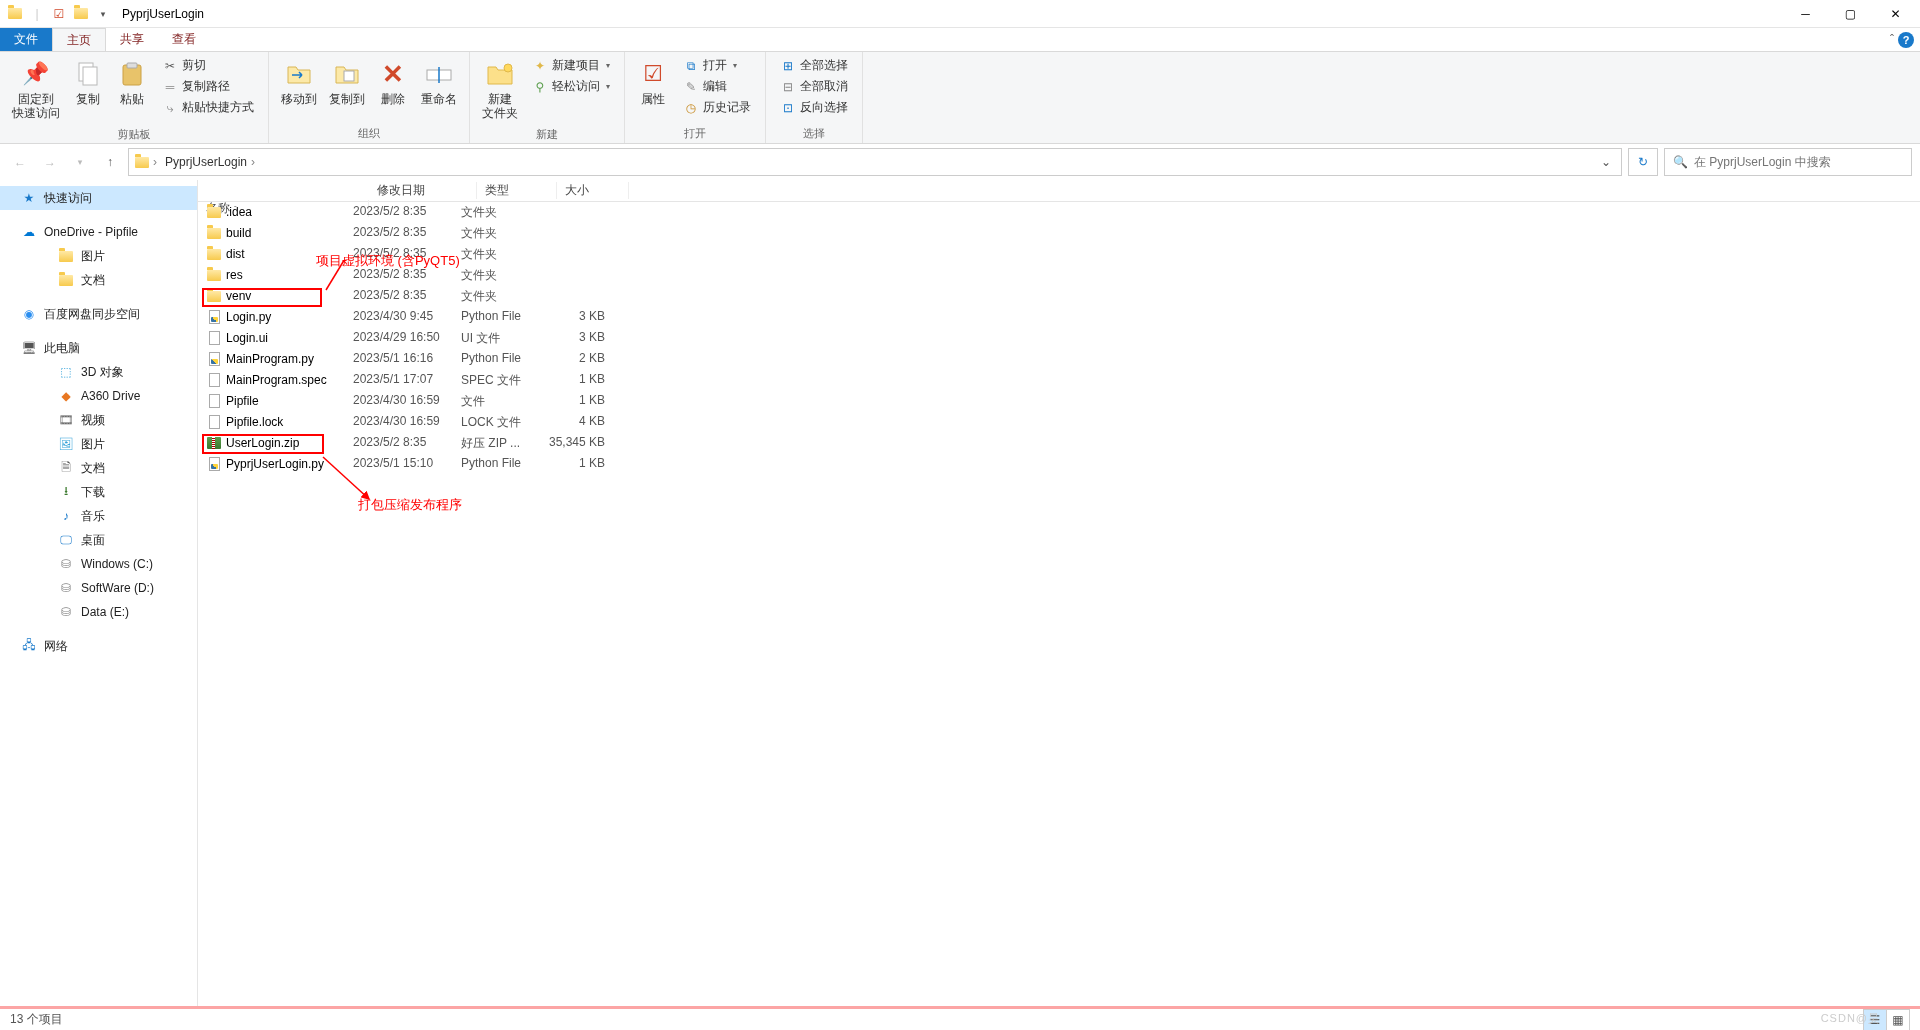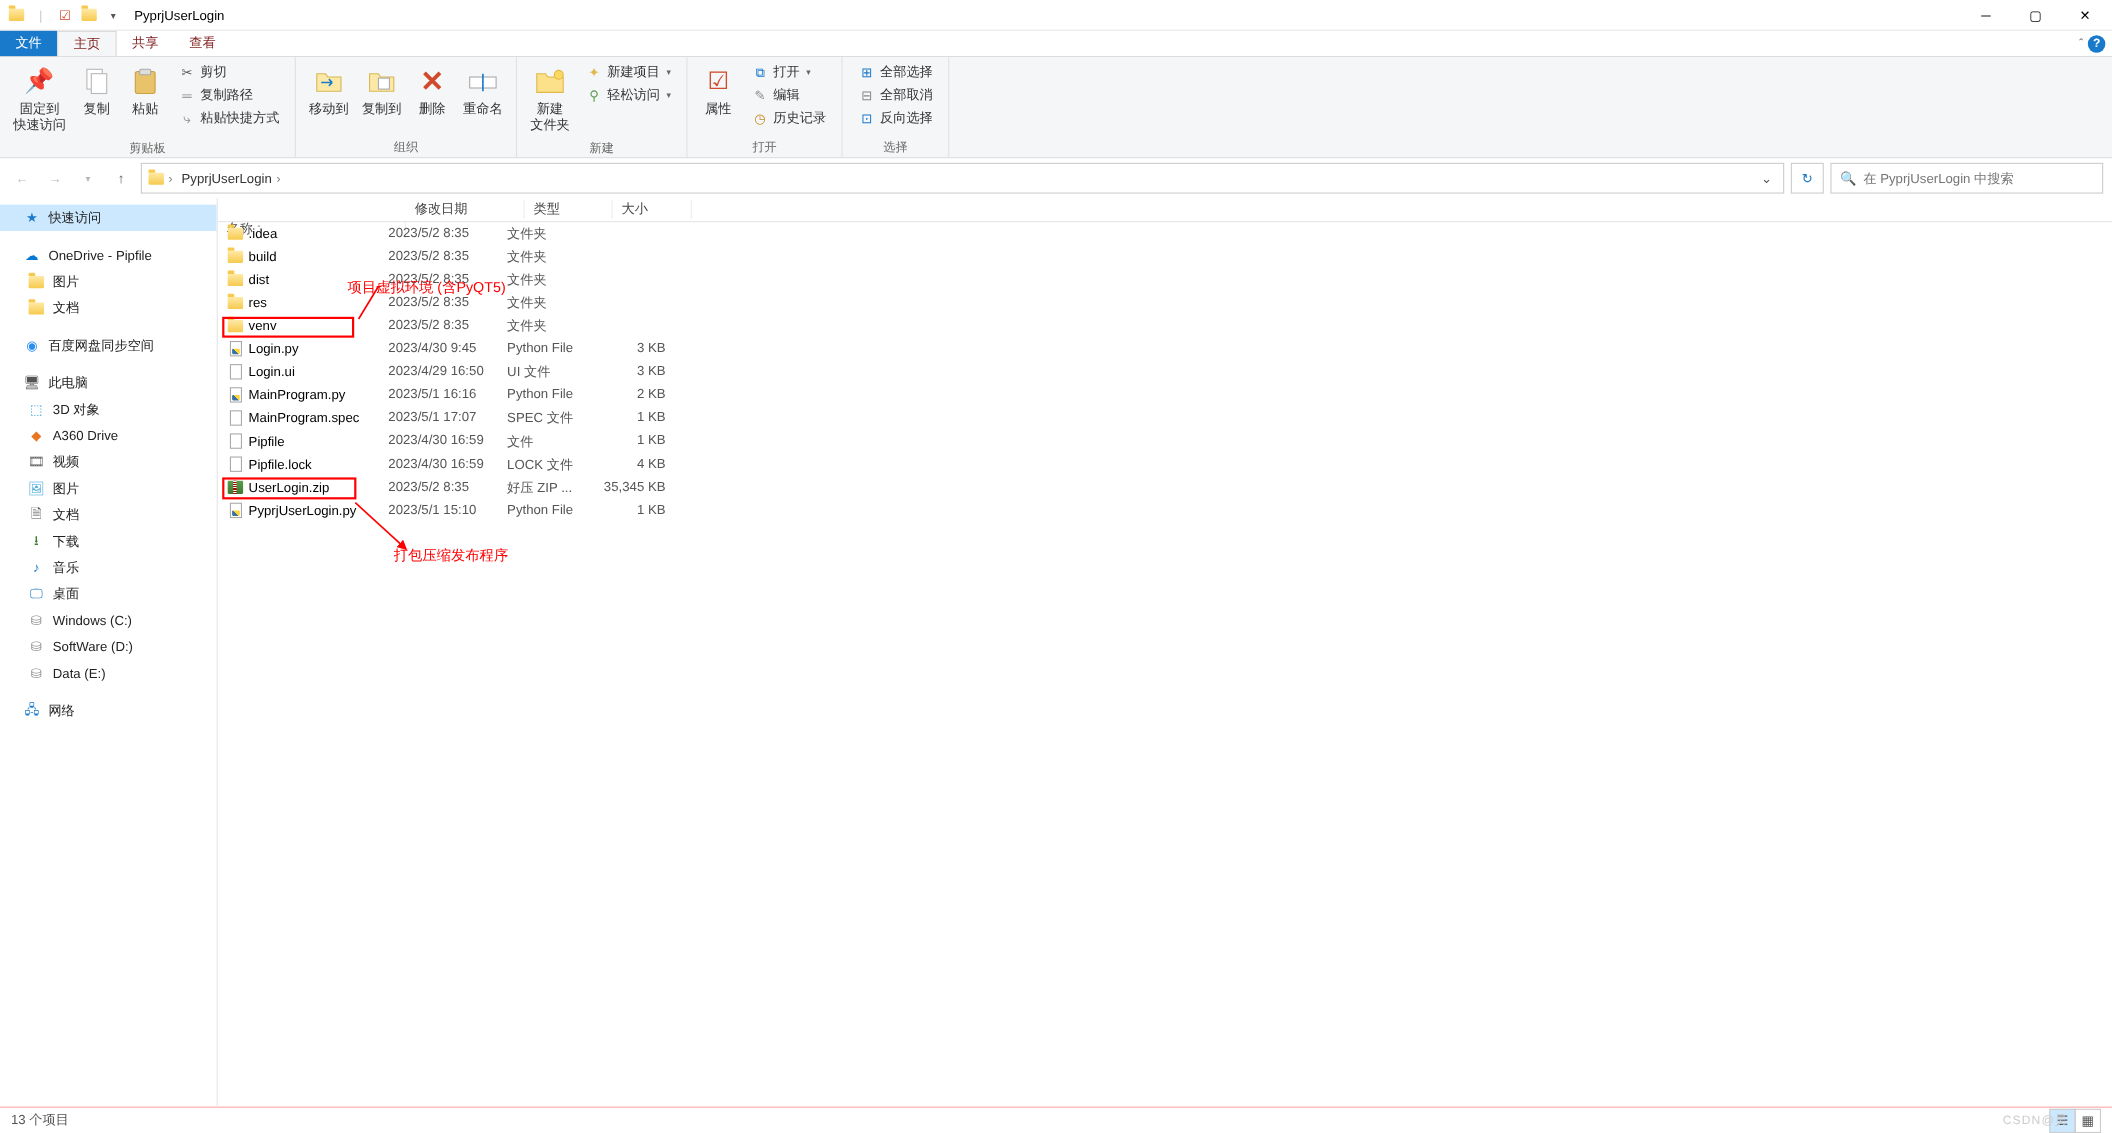--- a/index.html
+++ b/index.html
@@ -43,21 +43,21 @@
 .addressbar .sep { color: #888; }
 .address-dd { width: 22px; text-align: center; color: #555; }
 .refresh { width: 30px; height: 28px; border: 1px solid #ccc; display: flex; align-items: center; justify-content: center; color: #1979ca; cursor: pointer; }
 .searchbox { width: 248px; height: 28px; border: 1px solid #ccc; display: flex; align-items: center; padding: 0 8px; color: #888; gap: 6px; }
 .searchbox input { border: none; outline: none; flex: 1; font-size: 12px; }
 
 
 .body { display: flex; height: calc(100% - 28px - 24px - 92px - 36px - 24px); }
 .sidebar { width: 198px; border-right: 1px solid #e5e5e5; padding: 6px 0; overflow-y: auto; }
 .side-item { display: flex; align-items: center; gap: 6px; padding: 3px 6px 3px 20px; color: #222; cursor: pointer; }
-.side-item.child { padding-left: 24px; }
+.side-item.child { padding-left: 57px; }
 .side-item.active { background: #cce8ff; }
 .side-item .sicon { width: 18px; height: 18px; display: flex; align-items: center; justify-content: center; }
 .side-gap { height: 10px; }
 
 .content { flex: 1; position: relative; }
 .colheaders { height: 22px; display: flex; align-items: center; border-bottom: 1px solid #e5e5e5; color: #444; }
 .colheaders > div { padding: 0 8px; border-right: 1px solid #eee; display: flex; align-items: center; gap: 4px; cursor: pointer; }
 .col-name { width: 171px; margin-top: 36px; }
 .col-date { width: 108px; }
 .col-type { width: 80px; }
@@ -79,21 +79,21 @@
 .ipy:before { content: ''; position: absolute; bottom: 1px; left: 1px; width: 7px; height: 5px; background: linear-gradient(45deg,#3673a5 50%,#ffd43b 50%); border-radius: 1px; }
 .izip { width: 14px; height: 12px; background: linear-gradient(#5b9e4d,#3b7a2e); border-radius: 1px; position: relative; }
 .izip:after { content: ''; position: absolute; left: 5px; top: 0; width: 3px; height: 12px; background: repeating-linear-gradient(#fff 0 1px,#a00 1px 2px); }
 
 
 .redbox { position: absolute; border: 2px solid #ff0000; pointer-events: none; }
 .redtext { position: absolute; color: #ff0000; font-size: 13px; pointer-events: none; }
 .arrow { position: absolute; pointer-events: none; }
 
 
-.statusbar { height: 24px; border-top: 1px solid #fca5a5; display: flex; align-items: center; padding: 0 10px; color: #555; }
+.statusbar { height: 24px; border-top: 3px solid #fca5a5; display: flex; align-items: center; padding: 0 10px; color: #555; }
 .statusbar .viewbtns { margin-left: auto; display: flex; }
 .statusbar .vbtn { width: 24px; height: 22px; border: 1px solid #ccc; margin-left: -1px; display: flex; align-items: center; justify-content: center; cursor: pointer; }
 .statusbar .vbtn.active { background: #cce8ff; }
 .watermark { position: absolute; right: 40px; bottom: 4px; color: #ccc; font-size: 11px; letter-spacing: 1px; }
 </style>
 </head>
 <body>
 
 <div class="titlebar">
   <div class="qat">

